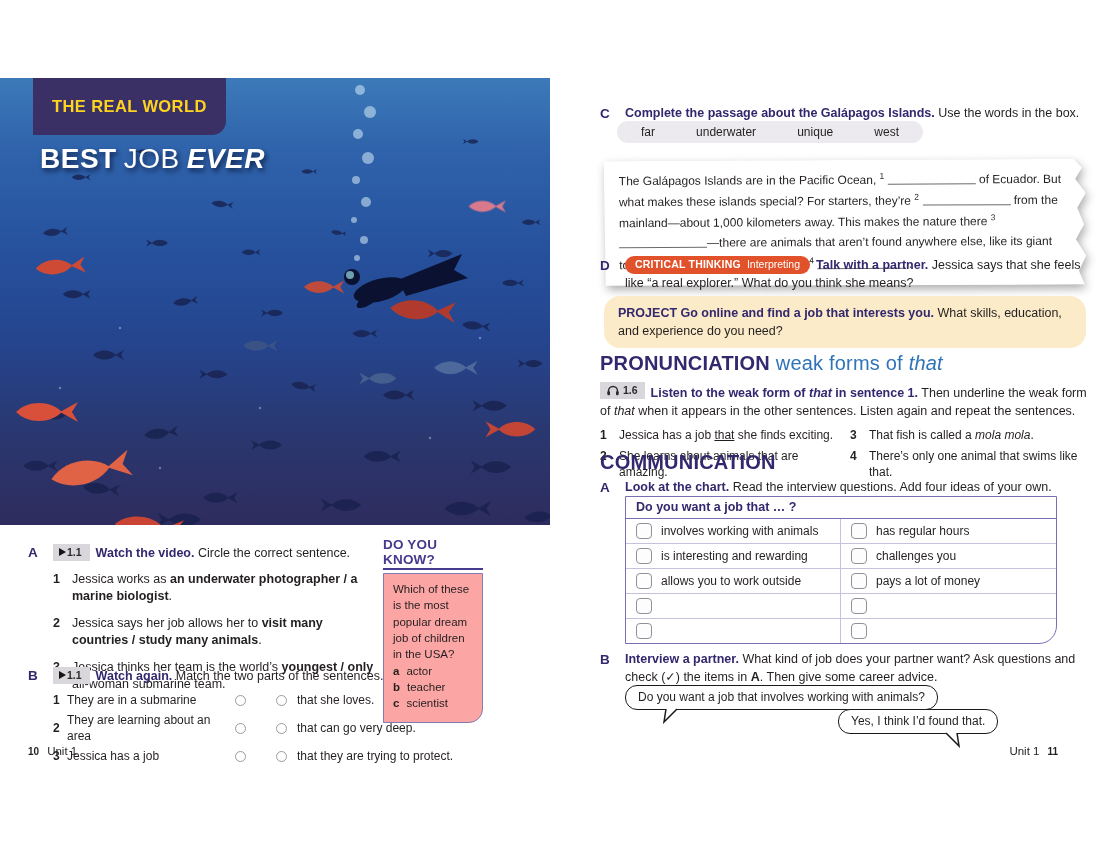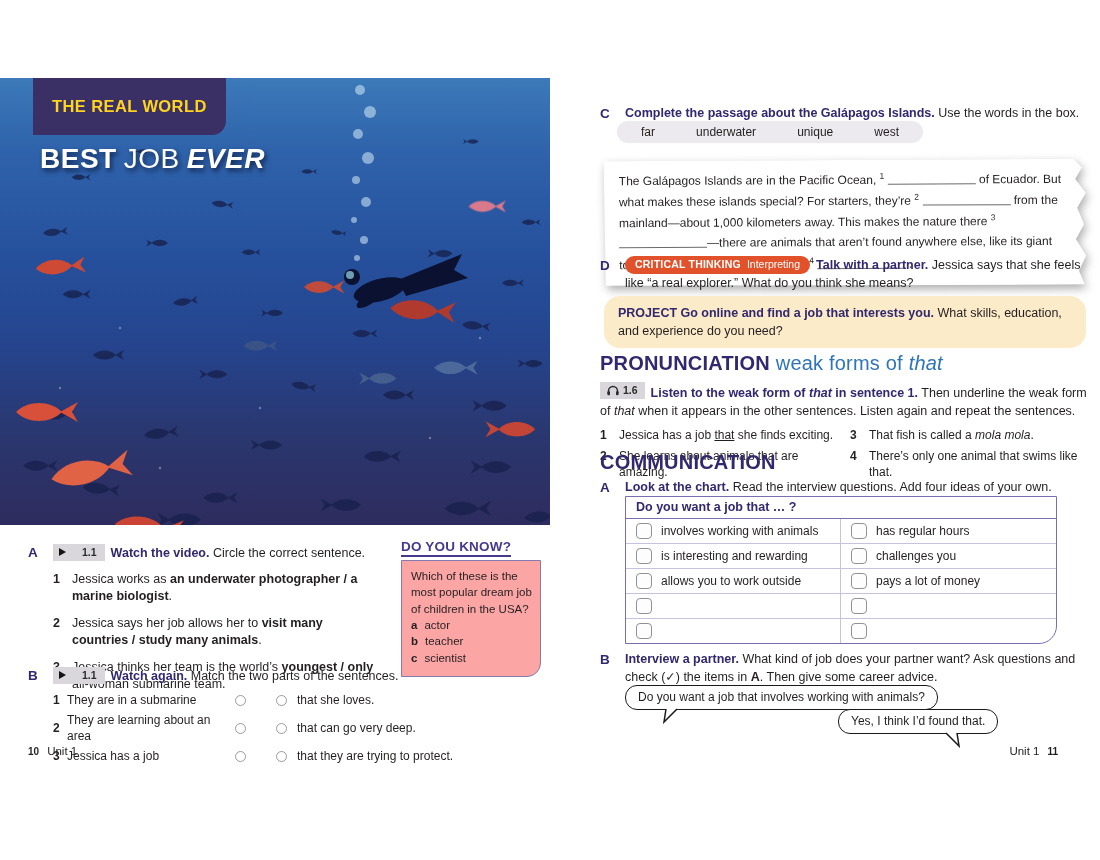--- a/index.html
+++ b/index.html
@@ -14,29 +14,29 @@
     background:#3a3066;border-radius:0 0 14px 0;padding:0 19px;}
   .banner span{color:#ffd41e;font-weight:bold;font-size:16.5px;letter-spacing:.4px;}
   .title{position:absolute;left:40px;top:143px;margin:0;color:#fff;font-size:28px;letter-spacing:.5px;
     text-shadow:2px 3px 5px rgba(8,18,50,.75);}
   .title .t1{font-weight:bold;}
   .title .t2{font-weight:300;margin:0 7px;}
   .title .t3{font-weight:bold;font-style:italic;}
   .lsec{position:absolute;font-size:12.5px;line-height:1.4;}
   .sec-head{position:relative;padding-left:25px;}
   .sec-label{position:absolute;left:0;top:0;font-weight:bold;color:#32286e;font-size:13.5px;}
-  .vbadge{display:inline-flex;align-items:center;gap:16px;background:#d9d7db;padding:1px 8px 1px 6px;
+  .vbadge{display:inline-flex;align-items:center;gap:1px;background:#d9d7db;padding:1px 8px 1px 6px;
     font-size:10.5px;font-weight:bold;color:#2b2b2b;vertical-align:1px;margin-right:6px;}
   .play-tri{width:0;height:0;border-left:7px solid #141414;border-top:4.5px solid transparent;border-bottom:4.5px solid transparent;}
   .inst-b{font-weight:bold;color:#32286e;}
   .items{margin:8px 0 0 25px;}
   .item{display:flex;gap:9px;margin-bottom:9px;}
   .inum{font-weight:bold;flex:0 0 10px;}
   .itext{width:320px;}
-  .dyk{position:absolute;left:401px;top:537px;width:140px;}
+  .dyk{position:absolute;left:383px;top:537px;width:100px;}
   .dyk-head{display:inline-block;color:#453a8c;font-weight:bold;font-size:13.5px;letter-spacing:.2px;
     border-bottom:2.5px solid #453a8c;padding-bottom:1px;}
   .dyk-box{margin-top:3px;background:#fca5a5;border:1.5px solid #837ab2;border-radius:0 0 14px 0;
     padding:7px 8px 10px 9px;font-size:11.5px;line-height:1.42;}
   .dyk-opt{display:flex;gap:7px;}
   .dyk-letter{font-weight:bold;}
   .pairs{margin:6px 0 0 25px;}
   .pair{display:flex;align-items:center;margin-bottom:3px;font-size:12px;}
   .pair .inum{flex:0 0 14px;}
   .pair .pleft{flex:0 0 168px;}

